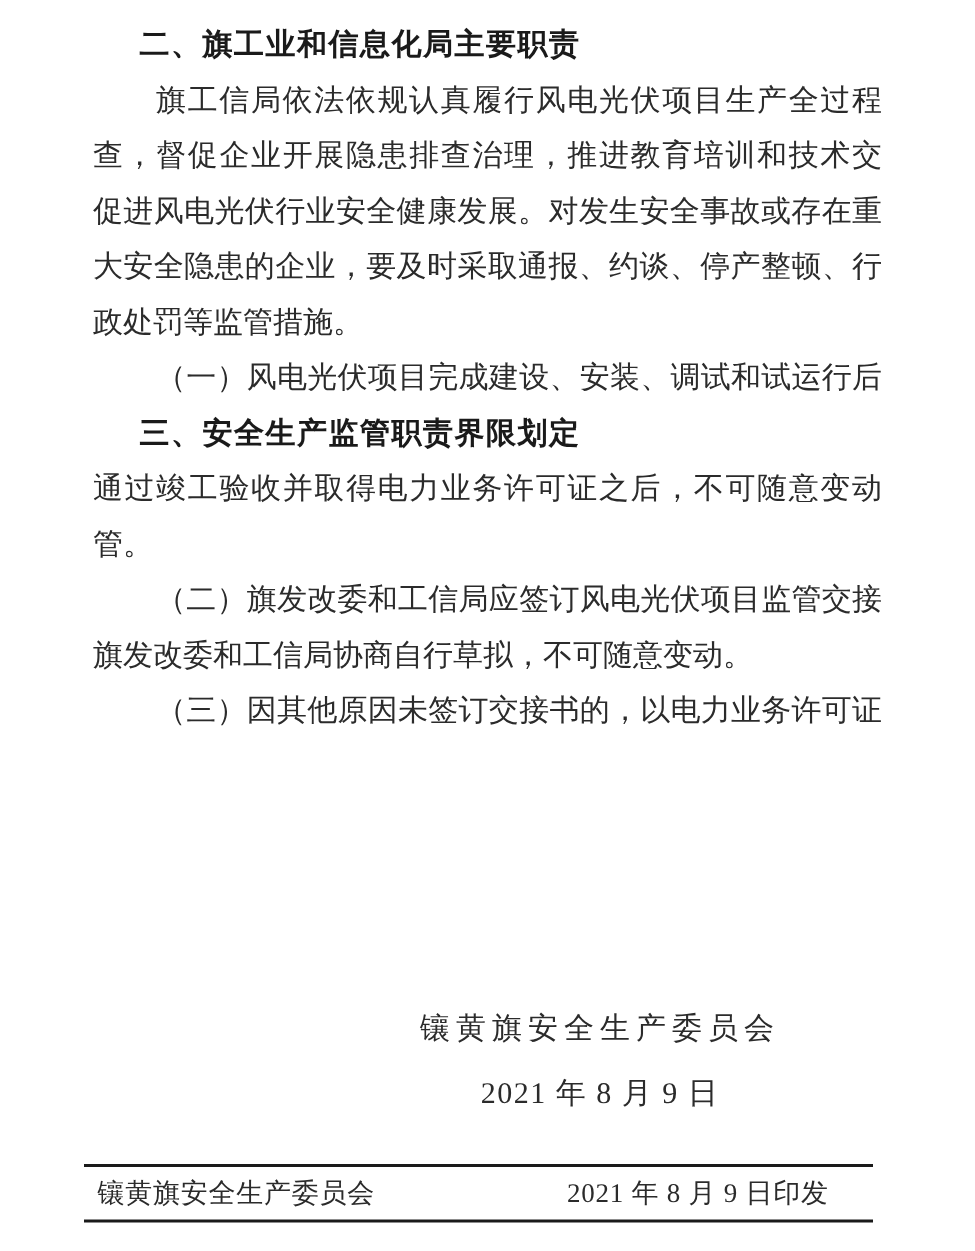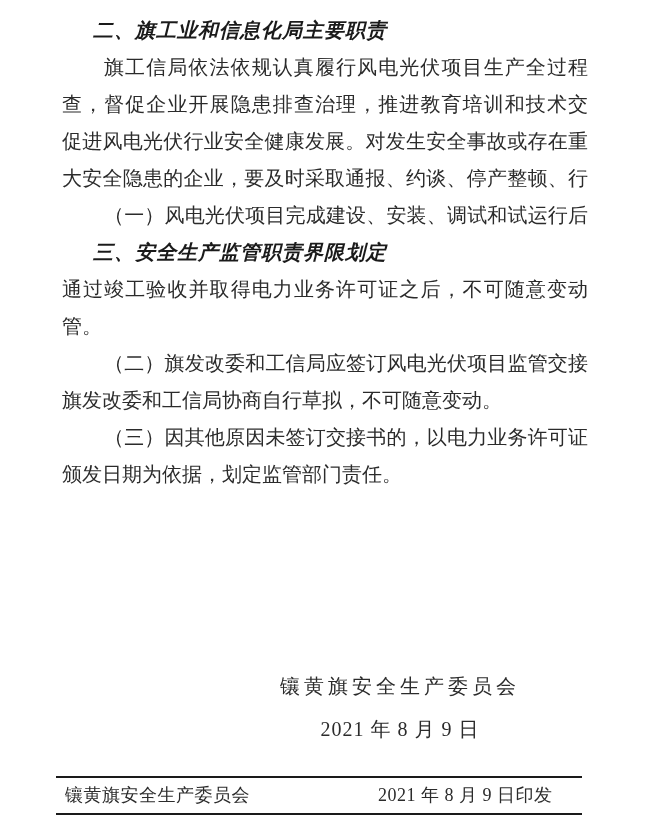--- a/index.html
+++ b/index.html
@@ -35,21 +35,20 @@
     text-align-last: left;
   }
   .line.heading {
     font-family: "Liberation Sans", "DejaVu Sans", sans-serif;
     font-weight: 700;
     color: #1a1a1a;
     letter-spacing: 1px;
     text-indent: 31px;
     text-align: left;
     text-align-last: left;
-    font-style: italic;
   }
   .line.indent {
     text-indent: 42px;
   }
   .signature {
     position: absolute;
     top: 668px;
     left: 150px;
     width: 500px;
     text-align: center;
@@ -98,31 +97,31 @@
 <body>
 
 <div class="page">
 
   <div class="body-text">
     <div class="line heading">二、旗工业和信息化局主要职责</div>
     <div class="line indent">旗工信局依法依规认真履行风电光伏项目生产全过程</div>
     <div class="line">查，督促企业开展隐患排查治理，推进教育培训和技术交流，</div>
     <div class="line">促进风电光伏行业安全健康发展。对发生安全事故或存在重</div>
     <div class="line">大安全隐患的企业，要及时采取通报、约谈、停产整顿、行</div>
+    <div class="line last">政处罚等监管措施。</div>
 
     <div class="line indent">（一）风电光伏项目完成建设、安装、调试和试运行后</div>
     <div class="line heading">三、安全生产监管职责界限划定</div>
     <div class="line">通过竣工验收并取得电力业务许可证之后，不可随意变动</div>
     <div class="line last">管。</div>
 
     <div class="line indent">（二）旗发改委和工信局应签订风电光伏项目监管交接</div>
     <div class="line last">旗发改委和工信局协商自行草拟，不可随意变动。</div>
 
     <div class="line indent">（三）因其他原因未签订交接书的，以电力业务许可证</div>
-    <div class="line last">颁发日期为依据，划定监管部门责任。</div>
   </div>
 
   <div class="signature">
     <div class="sig-org">镶黄旗安全生产委员会</div>
     <div class="sig-date">2021 年 8 月 9 日</div>
   </div>
 
   <div class="footer">
     <span class="footer-left">镶黄旗安全生产委员会</span>
     <span class="footer-right">2021 年 8 月 9 日印发</span>

